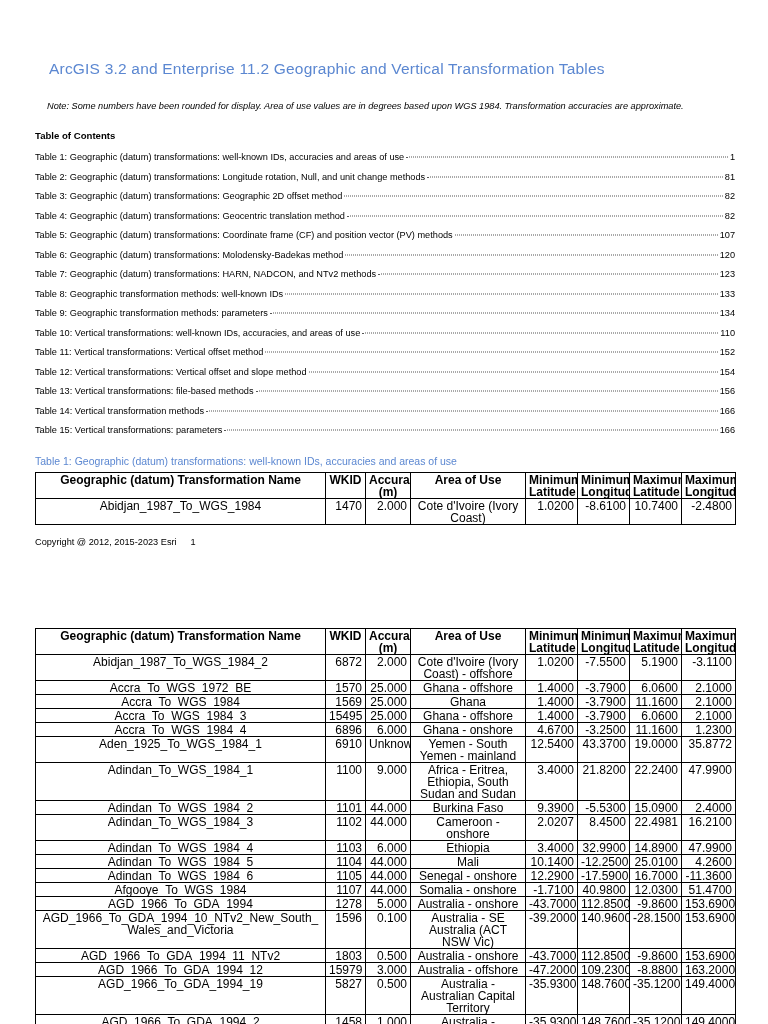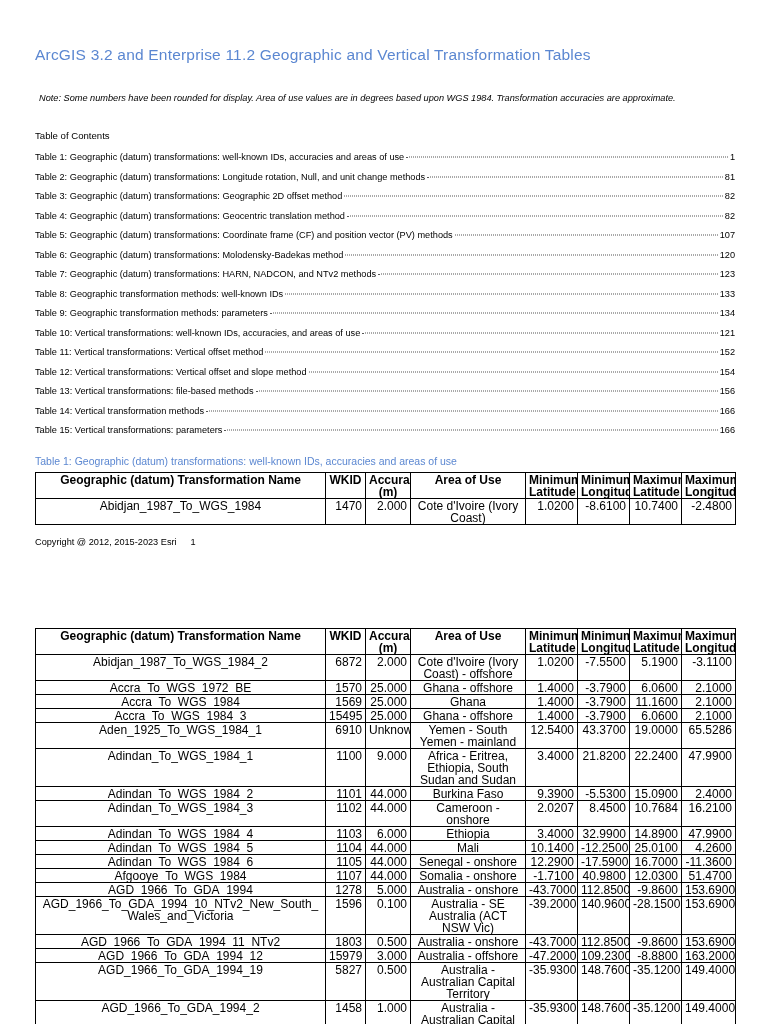--- a/index.html
+++ b/index.html
@@ -1,22 +1,22 @@
 <!DOCTYPE html>
 <html><head>
 <meta charset="utf-8">
 <style>
   html,body{margin:0;padding:0;background:#e8e8e8;}
   .page{position:relative;width:768px;height:1024px;background:#ffffff;overflow:hidden;
         font-family:"Liberation Sans",sans-serif;color:#000;}
-  .doc-title{position:absolute;left:35px;top:46px;width:700px;margin:0;
+  .doc-title{position:absolute;left:35px;top:46px;width:700px;margin:14px;
              font-size:15.5px;font-weight:400;color:#5b87d1;letter-spacing:.2px;}
-  .note{position:absolute;left:35px;top:88px;width:700px;margin:4px;
+  .note{position:absolute;left:35px;top:88px;width:700px;margin:12px;
         font-style:italic;font-size:9.2px;line-height:12px;}
-  .toc-heading{position:absolute;left:35px;top:130px;margin:0;font-size:9.6px;font-weight:normal;}
+  .toc-heading{position:absolute;left:35px;top:130px;margin:0;font-size:9.6px;font-weight:bold;}
   .toc{position:absolute;left:35px;top:152px;width:700px;font-size:9.2px;}
   .toc-row{display:flex;align-items:baseline;height:19.5px;}
   .toc-label{white-space:nowrap;}
   .toc-dots{flex:1;border-bottom:1.3px dotted #555;margin:0 2px;transform:translateY(-2.5px);}
   .toc-page{white-space:nowrap;}
   .table-caption{position:absolute;left:35px;top:455px;margin:0;
                  font-size:10.5px;font-weight:400;color:#5b87d1;}
   .tbl-holder{position:absolute;left:35px;width:701px;}
   #table1-holder{top:472px;}
   #table2-holder{top:628px;height:396px;overflow:hidden;}
@@ -84,21 +84,21 @@
         <span class="toc-page">133</span>
       </div>
       <div class="toc-row">
         <span class="toc-label">Table 9: Geographic transformation methods: parameters</span>
         <span class="toc-dots"></span>
         <span class="toc-page">134</span>
       </div>
       <div class="toc-row">
         <span class="toc-label">Table 10: Vertical transformations: well-known IDs, accuracies, and areas of use</span>
         <span class="toc-dots"></span>
-        <span class="toc-page">121</span>
+        <span class="toc-page">110</span>
       </div>
       <div class="toc-row">
         <span class="toc-label">Table 11: Vertical transformations: Vertical offset method</span>
         <span class="toc-dots"></span>
         <span class="toc-page">152</span>
       </div>
       <div class="toc-row">
         <span class="toc-label">Table 12: Vertical transformations: Vertical offset and slope method</span>
         <span class="toc-dots"></span>
         <span class="toc-page">154</span>
@@ -224,28 +224,38 @@
             <td class="cell-name">Accra_To_WGS_1984_3</td>
             <td class="cell-wkid num">15495</td>
             <td class="cell-accuracy num">25.000</td>
             <td class="cell-area">Ghana - offshore</td>
             <td class="cell-min_lat num">1.4000</td>
             <td class="cell-min_lon num">-3.7900</td>
             <td class="cell-max_lat num">6.0600</td>
             <td class="cell-max_lon num">2.1000</td>
           </tr>
           <tr>
+            <td class="cell-name">Accra_To_WGS_1984_4</td>
+            <td class="cell-wkid num">6896</td>
+            <td class="cell-accuracy num">6.000</td>
+            <td class="cell-area">Ghana - onshore</td>
+            <td class="cell-min_lat num">4.6700</td>
+            <td class="cell-min_lon num">-3.2500</td>
+            <td class="cell-max_lat num">11.1600</td>
+            <td class="cell-max_lon num">1.2300</td>
+          </tr>
+          <tr>
             <td class="cell-name">Aden_1925_To_WGS_1984_1</td>
             <td class="cell-wkid num">6910</td>
             <td class="cell-accuracy num">Unknown</td>
             <td class="cell-area">Yemen - South Yemen - mainland</td>
             <td class="cell-min_lat num">12.5400</td>
             <td class="cell-min_lon num">43.3700</td>
             <td class="cell-max_lat num">19.0000</td>
-            <td class="cell-max_lon num">65.5286</td>
+            <td class="cell-max_lon num">35.8772</td>
           </tr>
           <tr>
             <td class="cell-name">Adindan_To_WGS_1984_1</td>
             <td class="cell-wkid num">1100</td>
             <td class="cell-accuracy num">9.000</td>
             <td class="cell-area">Africa - Eritrea, Ethiopia, South Sudan and Sudan</td>
             <td class="cell-min_lat num">3.4000</td>
             <td class="cell-min_lon num">21.8200</td>
             <td class="cell-max_lat num">22.2400</td>
             <td class="cell-max_lon num">47.9900</td>
@@ -260,21 +270,21 @@
             <td class="cell-max_lat num">15.0900</td>
             <td class="cell-max_lon num">2.4000</td>
           </tr>
           <tr>
             <td class="cell-name">Adindan_To_WGS_1984_3</td>
             <td class="cell-wkid num">1102</td>
             <td class="cell-accuracy num">44.000</td>
             <td class="cell-area">Cameroon - onshore</td>
             <td class="cell-min_lat num">2.0207</td>
             <td class="cell-min_lon num">8.4500</td>
-            <td class="cell-max_lat num">10.7684</td>
+            <td class="cell-max_lat num">22.4981</td>
             <td class="cell-max_lon num">16.2100</td>
           </tr>
           <tr>
             <td class="cell-name">Adindan_To_WGS_1984_4</td>
             <td class="cell-wkid num">1103</td>
             <td class="cell-accuracy num">6.000</td>
             <td class="cell-area">Ethiopia</td>
             <td class="cell-min_lat num">3.4000</td>
             <td class="cell-min_lon num">32.9900</td>
             <td class="cell-max_lat num">14.8900</td>

